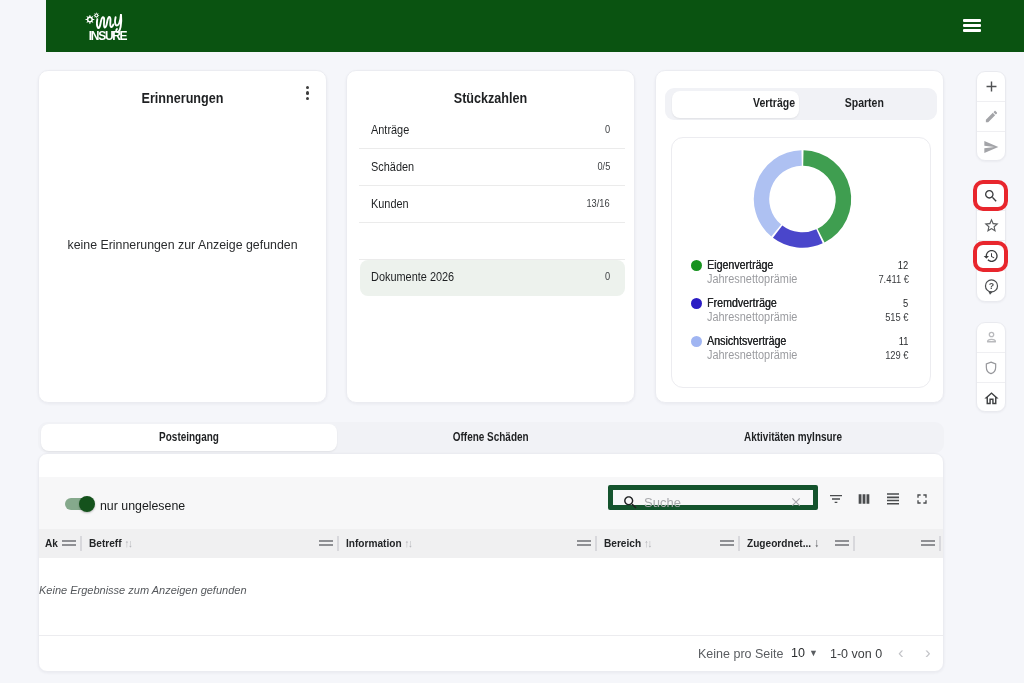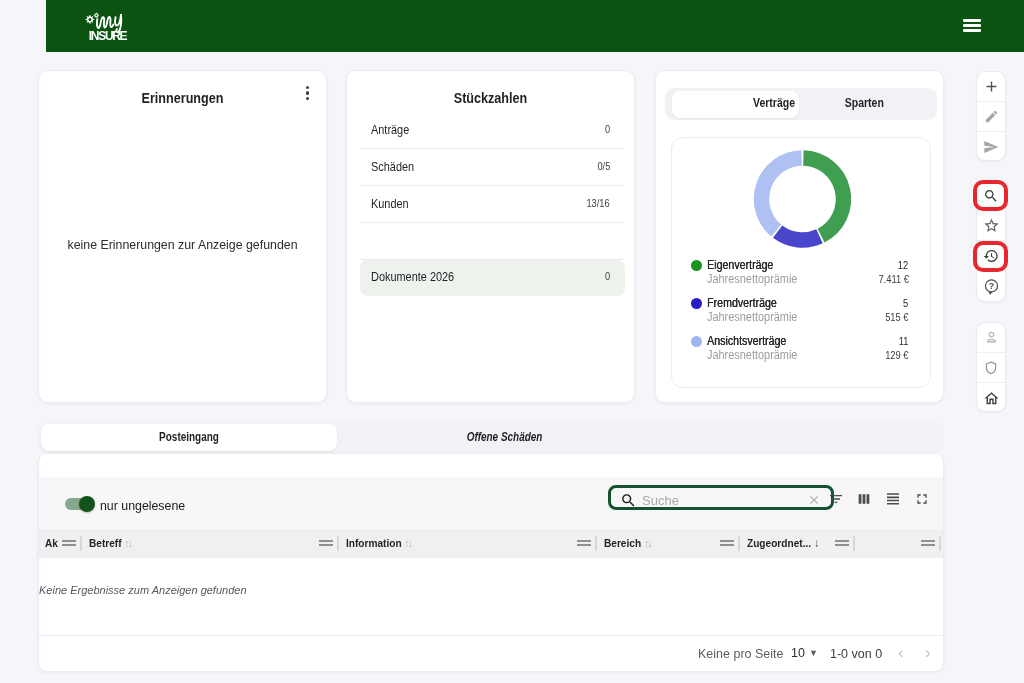--- a/index.html
+++ b/index.html
@@ -46,21 +46,21 @@
 
 
 .ptabs { position:absolute; left:38px; top:422px; width:906px; height:31px; background:#f1f2f6; border-radius:9px; }
 .ptab { position:absolute; top:0; height:31px; line-height:31px; text-align:center; font-size:12px; font-weight:bold; color:#1e2022; width:302px; }
 .ptaba { position:absolute; left:3px; top:2px; width:296px; height:27px; background:#fff; border-radius:8px; box-shadow:0 1px 2px rgba(0,0,0,0.07); line-height:27px; text-align:center; font-size:12px; font-weight:bold; color:#1e2022; }
 .panel { position:absolute; left:38px; top:453px; width:906px; height:219px; background:#fff; border:1px solid #ebecf1; border-radius:9px; box-shadow:0 1px 3px rgba(30,30,60,0.06); overflow:hidden; }
 .toolbar { position:absolute; left:0; top:23px; width:100%; height:52px; background:#f7f7f8; }
 .tswitch { position:absolute; left:26px; top:21px; width:29px; height:12px; background:#85a98c; border-radius:7px; }
 .tswitch .knob { position:absolute; right:-1px; top:-2px; width:16px; height:16px; border-radius:50%; background:#14521c; box-shadow:0 1px 2px rgba(0,0,0,0.25); }
 .tlab { position:absolute; left:61px; top:21px; font-size:13px; color:#191b1c; transform:scaleX(0.95); transform-origin:left top; }
-.search { position:absolute; left:569px; top:8px; width:226px; height:25px; border:3px solid #14532d; border-radius:8px; background:#f7f7f8; }
+.search { position:absolute; left:569px; top:8px; width:210px; height:25px; border:5px solid #14532d; border-radius:2px; background:#f7f7f8; }
 .search .ph { position:absolute; left:31px; top:5px; font-size:13px; color:#a9aaae; }
 .thead { position:absolute; left:0; top:75px; width:100%; height:29px; background:#f0f0f1; font-size:11.5px; font-weight:bold; color:#232527; }
 .th { position:absolute; top:0; height:29px; line-height:29px; white-space:nowrap; transform:scaleX(0.88); transform-origin:left center; }
 .hdl { position:absolute; top:11px; width:14px; }
 .hdl div { height:1.6px; background:#8f9094; margin-bottom:2.6px; }
 .vsep { position:absolute; top:7px; width:2px; height:15px; background:#d8d8dc; }
 .sxi { display:inline-block; transform:scaleX(0.84); }
 .sxj { display:inline-block; transform:scaleX(0.83); }
 .sortg { color:#b2b3b8; font-size:11px; letter-spacing:-1.5px; }
 .noresult { position:absolute; left:0; top:130px; width:100%; font-style:italic; font-size:11px; color:#55585c; }
@@ -223,21 +223,22 @@
     </div>
   <div class="sbtn">
       <svg width="17" height="17" viewBox="0 0 24 24">
         <path fill="#3e4042" d="M12 5.69l5 4.5V18h-2v-6H9v6H7v-7.81l5-4.5M12 3L2 12h3v8h6v-6h2v6h6v-8h3L12 3z"></path>
       </svg>
     </div>
 </div>
 
 <div class="ptabs">
   <div class="ptaba"><span class="sxj">Posteingang</span></div>
-  <div class="ptab" style="left:316px;font-style:italic;"><span class="sxj">Offene Schäden</span></div>
+  <div class="ptab" style="left:302px;"><span class="sxj">Offene Schäden</span></div>
+  <div class="ptab" style="left:604px;"><span class="sxj">Aktivitäten myInsure</span></div>
 </div>
 
 <div class="panel">
   <div class="toolbar">
     <div class="tswitch">
         <div class="knob"></div>
       </div>
     <div class="tlab">nur ungelesene</div>
     <div class="search">
       <svg class="abs" style="left:9px;top:4px" width="17" height="17" viewBox="0 0 24 24">

